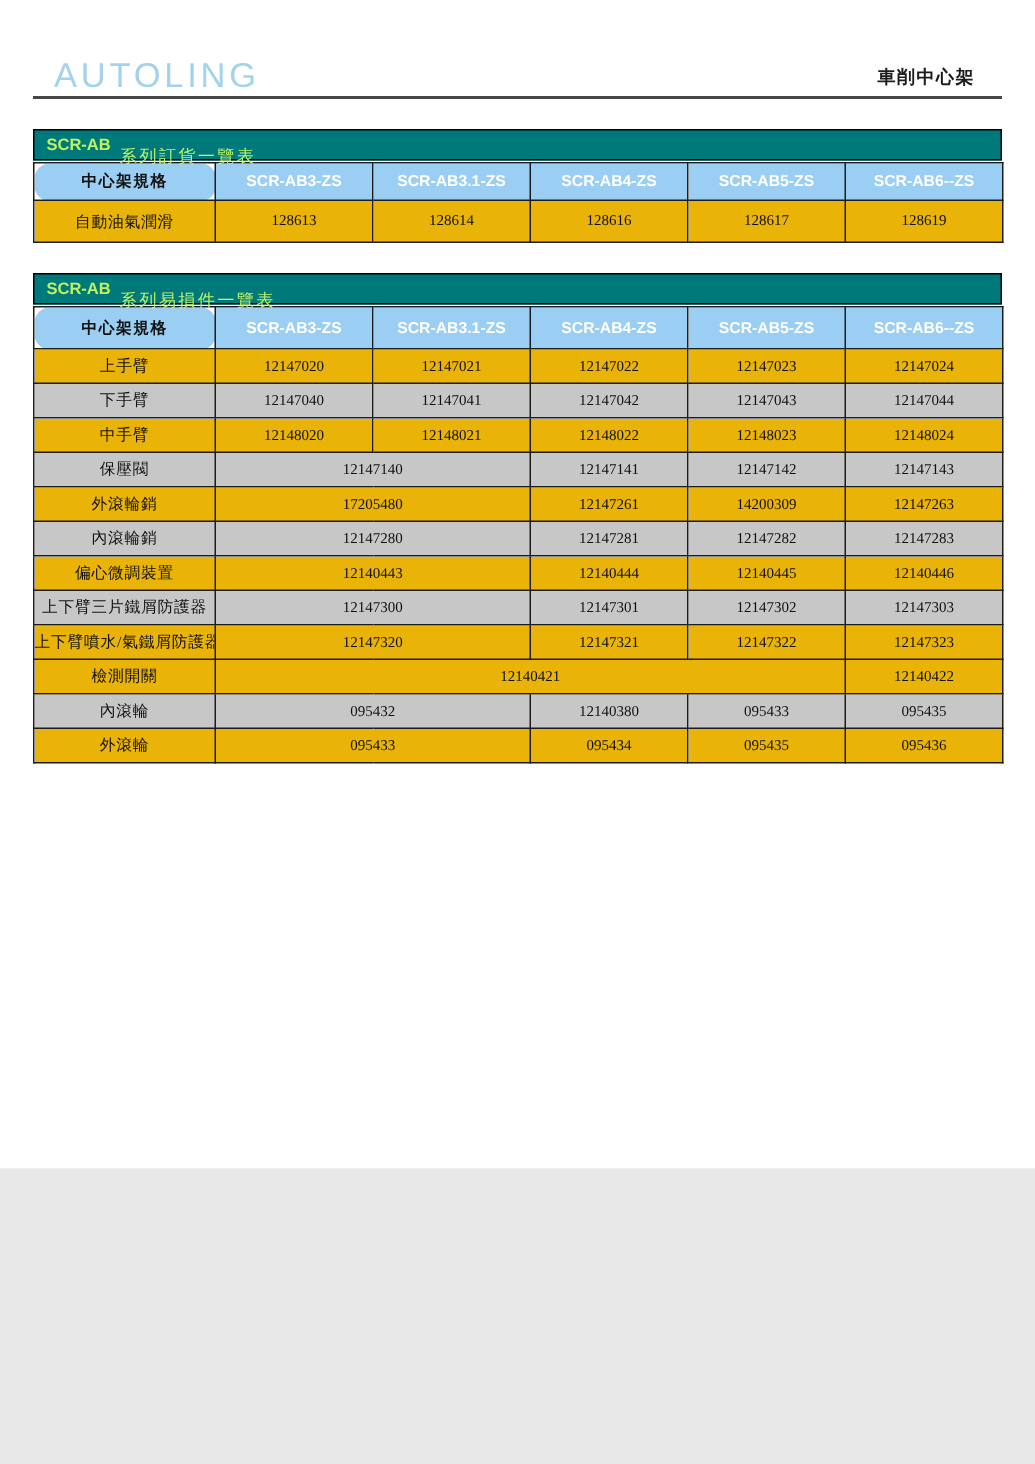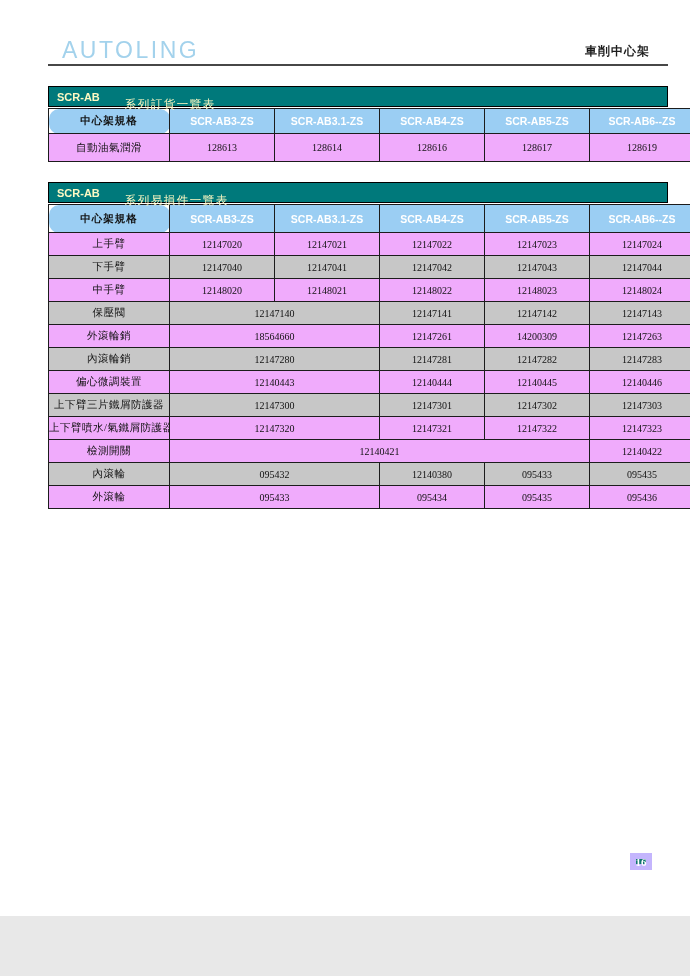--- a/index.html
+++ b/index.html
@@ -1,20 +1,20 @@
 <!DOCTYPE html>
 <html><head>
 <meta charset="utf-8">
 <style>
   * { margin:0; padding:0; box-sizing:border-box; }
   html,body { background:#e8e8e8; }
   body { font-family:"Liberation Serif","DejaVu Serif",serif; }
   .page {
-    position:relative; width:690px; height:916px; background:#ffffff;
-    margin:0 auto; overflow:hidden;padding-left:26px;
+    position:relative; width:690px; height:779px; background:#ffffff;
+    margin:0 auto; overflow:hidden;
   }
   .content { padding:0 22px; }
 
   
   .masthead {
     display:flex; justify-content:space-between; align-items:flex-end;
     padding-top:28px; height:62px;
   }
   .logo {
     font-family:"Liberation Sans","DejaVu Sans",sans-serif;
@@ -24,23 +24,22 @@
   .topic {
     font-size:12px; font-weight:bold; color:#1c1c1c;
     padding-bottom:2px; padding-right:18px; letter-spacing:1px;
   }
   .header-rule { height:2px; background:#474747; margin-top:2px; }
 
   
   .table-block { margin-top:20px; }
   .table-title {
     height:21px; background:#00797b; border:1px solid #000;
-    color:#fef9c3; display:flex; align-items:center; padding-left:8px;
+    color:#bef264; display:flex; align-items:center; padding-left:8px;
     margin-bottom:1px;
-    gap:19px;
   }
   .title-prefix {
     font-family:"Liberation Sans","DejaVu Sans",sans-serif;
     font-weight:bold; font-size:11px; margin-right:6px;
   }
   .title-rest { font-size:11.5px; letter-spacing:1.5px;margin-top:16px; }
 
   table { border-collapse:collapse; width:646px; table-layout:fixed; }
   td {
     border:1px solid #1c1c1c; text-align:center; vertical-align:middle;
@@ -52,21 +51,21 @@
     font-weight:bold; color:#ffffff; font-size:10.5px;
   }
   .spec-head { font-weight:bold; font-size:10.5px; color:#121212; letter-spacing:1px;border-radius:10px; }
   .row-label { font-size:10.5px; letter-spacing:0.5px; }
 
   #order-table thead td { height:25px; }
   #order-table tbody td { height:28px; }
   #parts-table thead td { height:28px; }
   #parts-table tbody td { height:23px; }
 
-  .row-white td { background:#f0abfc; }
+  .row-white td { background:#eab308; }
   .row-gray td  { background:#c7c7c7; }
 
   
   .page-num {
     position:absolute; left:630px; top:853px; width:22px; height:17px;
     background:#0f766e; border:6px solid #c4b5fd; color:#ffffff;
     font-size:11px; font-weight:bold;
     display:flex; align-items:center; justify-content:center;
   }
 </style>
@@ -170,21 +169,21 @@
             </tr>
             <tr class="row-gray">
               <td class="row-label">保壓閥</td>
               <td colspan="2">12147140</td>
               <td>12147141</td>
               <td>12147142</td>
               <td>12147143</td>
             </tr>
             <tr class="row-white">
               <td class="row-label">外滾輪銷</td>
-              <td colspan="2">18564660</td>
+              <td colspan="2">17205480</td>
               <td>12147261</td>
               <td>14200309</td>
               <td>12147263</td>
             </tr>
             <tr class="row-gray">
               <td class="row-label">內滾輪銷</td>
               <td colspan="2">12147280</td>
               <td>12147281</td>
               <td>12147282</td>
               <td>12147283</td>

